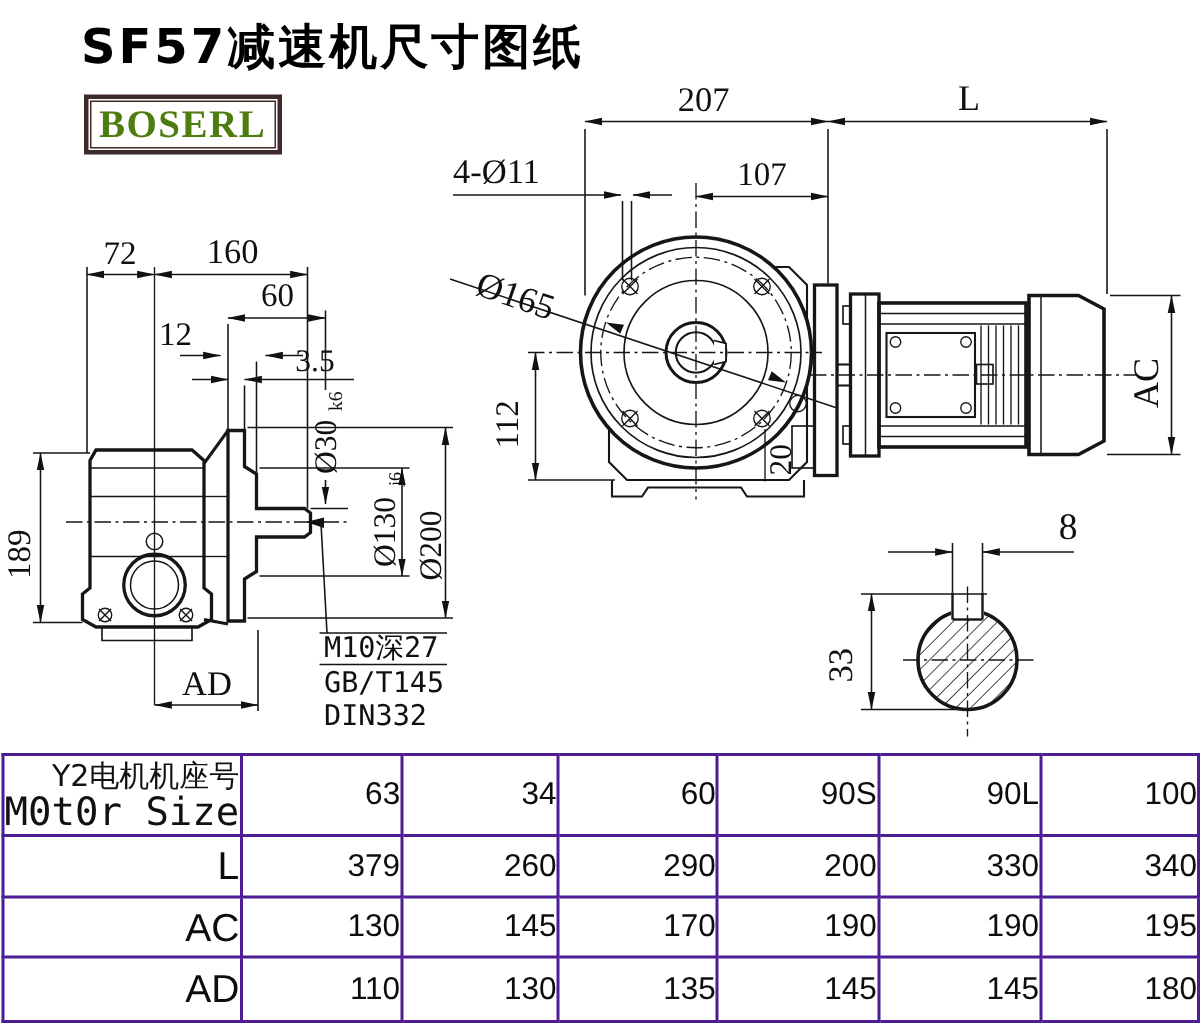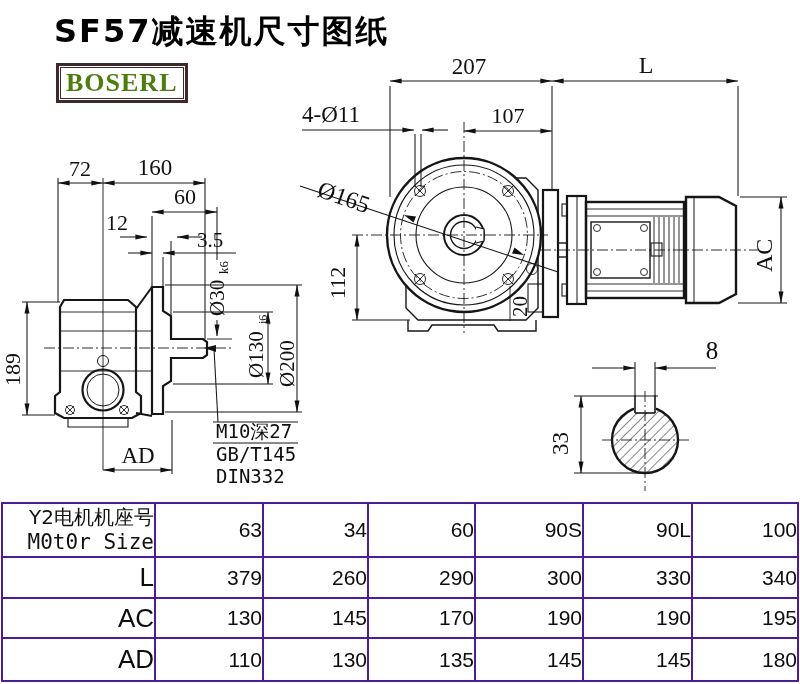--- a/index.html
+++ b/index.html
@@ -8,21 +8,21 @@
   .brand{position:absolute;left:56px;top:63px;border:3px solid #40292a;padding:1px;background:#fff}
   .brand-inner{display:block;border:1px solid #40292a;padding:0 5px;font-family:"Liberation Serif",serif;font-weight:700;font-size:26px;line-height:30px;color:#4d7c0f;letter-spacing:1px}
   svg.draw{position:absolute;left:0;top:0}
   svg.draw text{fill:#101010;font-family:"Liberation Serif",serif}
   svg.draw text.mono{font-family:"DejaVu Sans Mono",monospace}
   table.dim{position:absolute;left:1px;top:502px;border-collapse:collapse;table-layout:fixed;background:#fff}
   table.dim td{border:2px solid #4c1d95;text-align:right;vertical-align:middle;padding:0;overflow:hidden}
   .cellnum{font-size:21px;font-family:"Liberation Sans",sans-serif;color:#0d0d0d}
   .celllab{font-size:26px;font-family:"Liberation Sans",sans-serif;color:#0d0d0d}
   .hc1{font-family:"DejaVu Sans",sans-serif;font-size:20px;line-height:24px;white-space:nowrap}
-  .hc2{font-family:"DejaVu Sans Mono",monospace;font-size:21px;line-height:26px;white-space:nowrap}
+  .hc2{font-family:"DejaVu Sans Mono",monospace;font-size:26px;line-height:26px;white-space:nowrap}
 </style>
 </head>
 <body>
 
 <div class="page">
 
   <div class="title">SF57减速机尺寸图纸</div>
 
   <div class="brand">
     <span class="brand-inner">BOSERL</span>
@@ -253,21 +253,21 @@
       <td class="cellnum">60</td>
       <td class="cellnum">90S</td>
       <td class="cellnum">90L</td>
       <td class="cellnum">100</td>
     </tr>
     <tr style="height:41px">
       <td class="celllab">L</td>
       <td class="cellnum">379</td>
       <td class="cellnum">260</td>
       <td class="cellnum">290</td>
-      <td class="cellnum">300</td>
+      <td class="cellnum">200</td>
       <td class="cellnum">330</td>
       <td class="cellnum">340</td>
     </tr>
     <tr style="height:40px">
       <td class="celllab">AC</td>
       <td class="cellnum">130</td>
       <td class="cellnum">145</td>
       <td class="cellnum">170</td>
       <td class="cellnum">190</td>
       <td class="cellnum">190</td>

